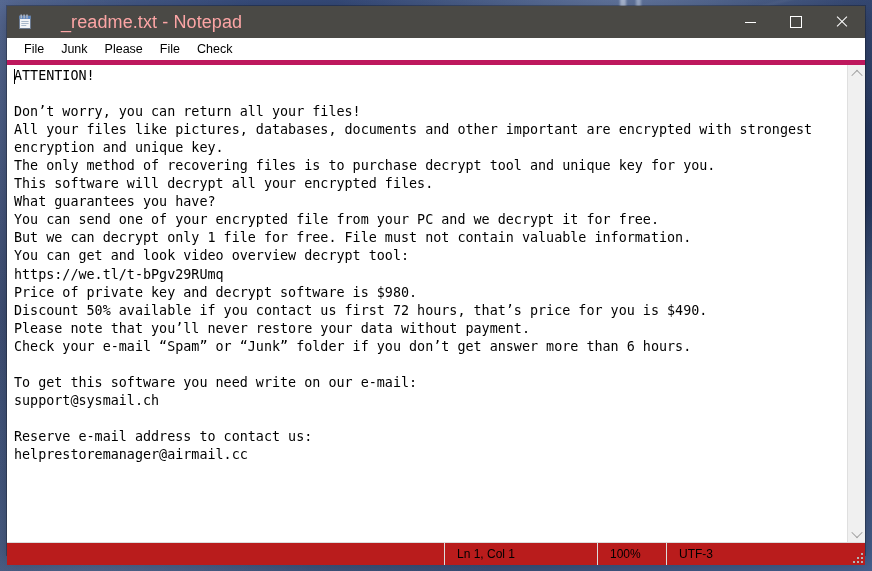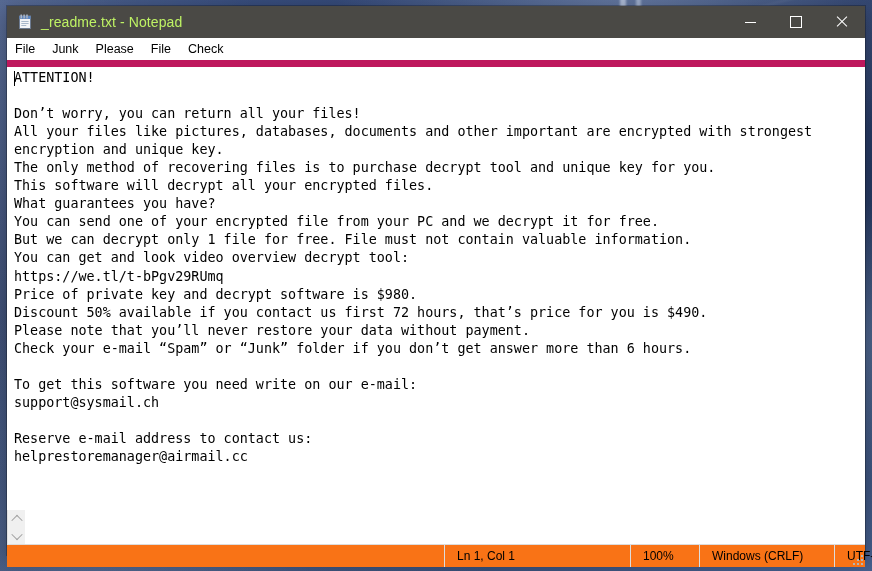--- a/index.html
+++ b/index.html
@@ -58,25 +58,26 @@
   }
   #app-icon {
     width: 16px;
     height: 16px;
     margin-left: 10px;
     margin-right: 8px;
     flex: 0 0 auto;
     position: relative;
   }
   #title-text {
-    color: #bef264;
-    font-size: 14px;
+    color: #fca5a5;
+    font-size: 18px;
     font-family: "Liberation Sans", sans-serif;
     letter-spacing: 0.1px;
     white-space: nowrap;
+    margin-left: 20px;
   }
   .win-btns {
     position: absolute;
     right: 0;
     top: 0;
     height: 32px;
     display: flex;
   }
   .win-btn {
     width: 46px;
@@ -101,40 +102,39 @@
   }
   .glyph-close::before { transform: rotate(45deg); }
   .glyph-close::after  { transform: rotate(-45deg); }
 
   
   #menu-bar {
     height: 22px;
     background: #ffffff;
     display: flex;
     align-items: center;
-    padding-left: 0;
+    padding-left: 9px;
     border-bottom: none;
     user-select: none;
   }
   .menu-item {
     font-size: 12.5px;
     color: #000000;
     padding: 2px 9px 3px 8px;
     cursor: default;
     white-space: nowrap;
   }
 
   
   #editor-region {
     position: relative;
     height: 477px;
     background: #ffffff;
     display: flex;
-    border-top: 7px solid #be185d;
-    flex-direction: column;
+    border-top: 5px solid #be185d;
   }
   #text-area {
     flex: 1 1 auto;
     padding: 2px 0 0 7px;
     overflow: hidden;
     position: relative;
   }
   #caret {
     position: absolute;
     left: 7px;
@@ -176,39 +176,39 @@
     width: 7px; height: 7px;
     border-left: 1.6px solid #a0a0a0;
     border-top: 1.6px solid #a0a0a0;
   }
   .chev.up   { transform: rotate(45deg)  translate(1px, 1px); }
   .chev.down { transform: rotate(-135deg) translate(1px, 1px); }
 
   
   #status-bar {
     height: 22px;
-    background: #f97316;
+    background: #b91c1c;
     border-top: 1px solid #dcdcdc;
     display: flex;
     align-items: stretch;
     font-size: 12px;
     color: #000000;
     user-select: none;
     position: relative;
   }
   .sb-cell {
     display: flex;
     align-items: center;
     border-left: 1px solid #dcdcdc;
     padding-left: 12px;
     white-space: nowrap;
   }
   .sb-cell.first { border-left: none; flex: 0 0 437px; padding-left: 0; }
   .sb-cell.pos   { flex: 0 0 140px; }
-  .sb-cell.zoom  { flex: 0 0 56px; margin-left: 33px; }
+  .sb-cell.zoom  { flex: 0 0 56px; }
   .sb-cell.eol   { flex: 0 0 122px; }
   .sb-cell.enc   { flex: 1 1 auto; }
   #resize-grip {
     position: absolute;
     right: 2px;
     bottom: 2px;
     width: 12px;
     height: 12px;
   }
   #resize-grip i {
@@ -299,21 +299,20 @@
       <div class="sb-arrow">
         <span class="chev down"></span>
       </div>
     </div>
   </div>
 
   <div id="status-bar">
     <div class="sb-cell first"></div>
     <div class="sb-cell pos">Ln 1, Col 1</div>
     <div class="sb-cell zoom">100%</div>
-    <div class="sb-cell eol">Windows (CRLF)</div>
     <div class="sb-cell enc">UTF-3</div>
     <div id="resize-grip">
       <i style="right:0px;  bottom:0px;"></i>
       <i style="right:4px;  bottom:0px;"></i>
       <i style="right:8px;  bottom:0px;"></i>
       <i style="right:0px;  bottom:4px;"></i>
       <i style="right:4px;  bottom:4px;"></i>
       <i style="right:0px;  bottom:8px;"></i>
     </div>
   </div>

